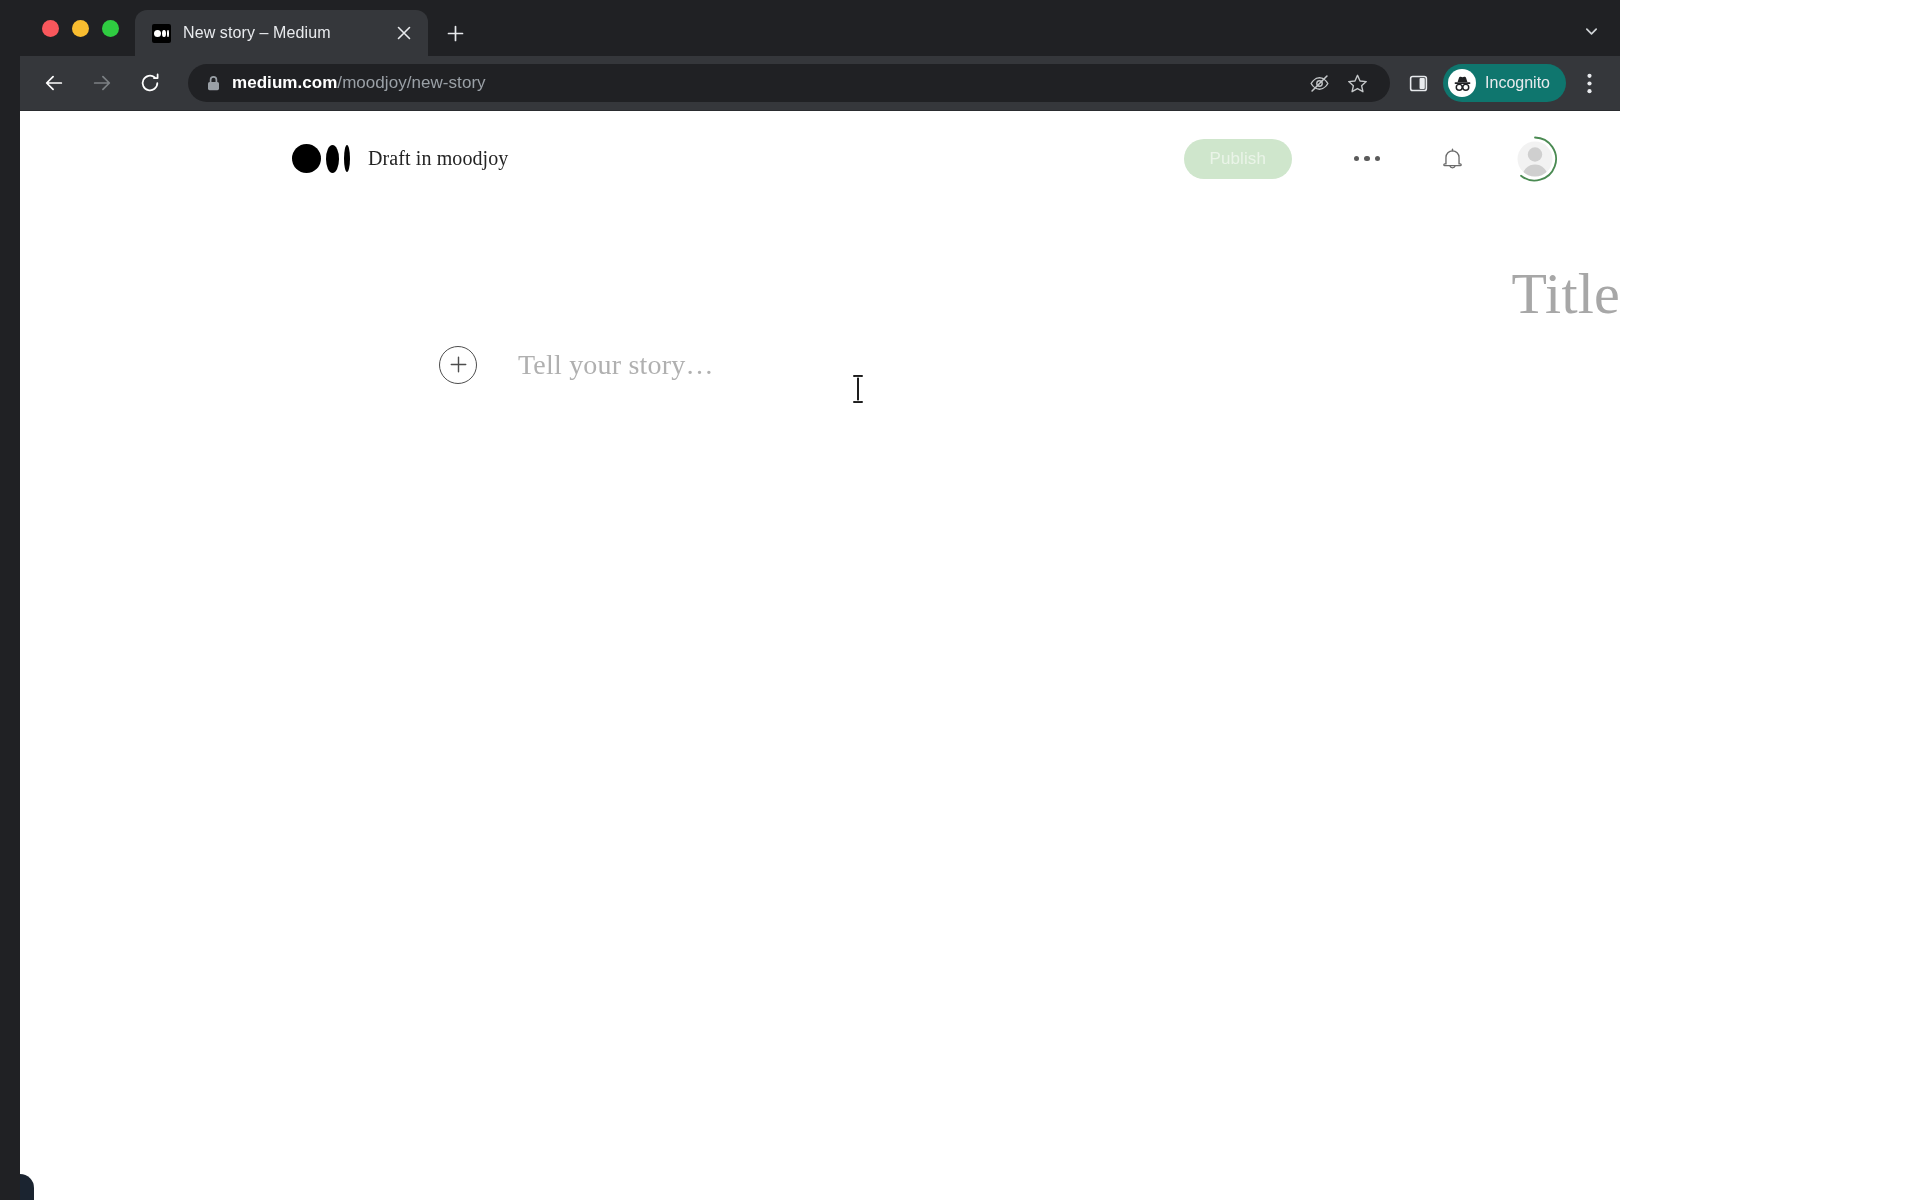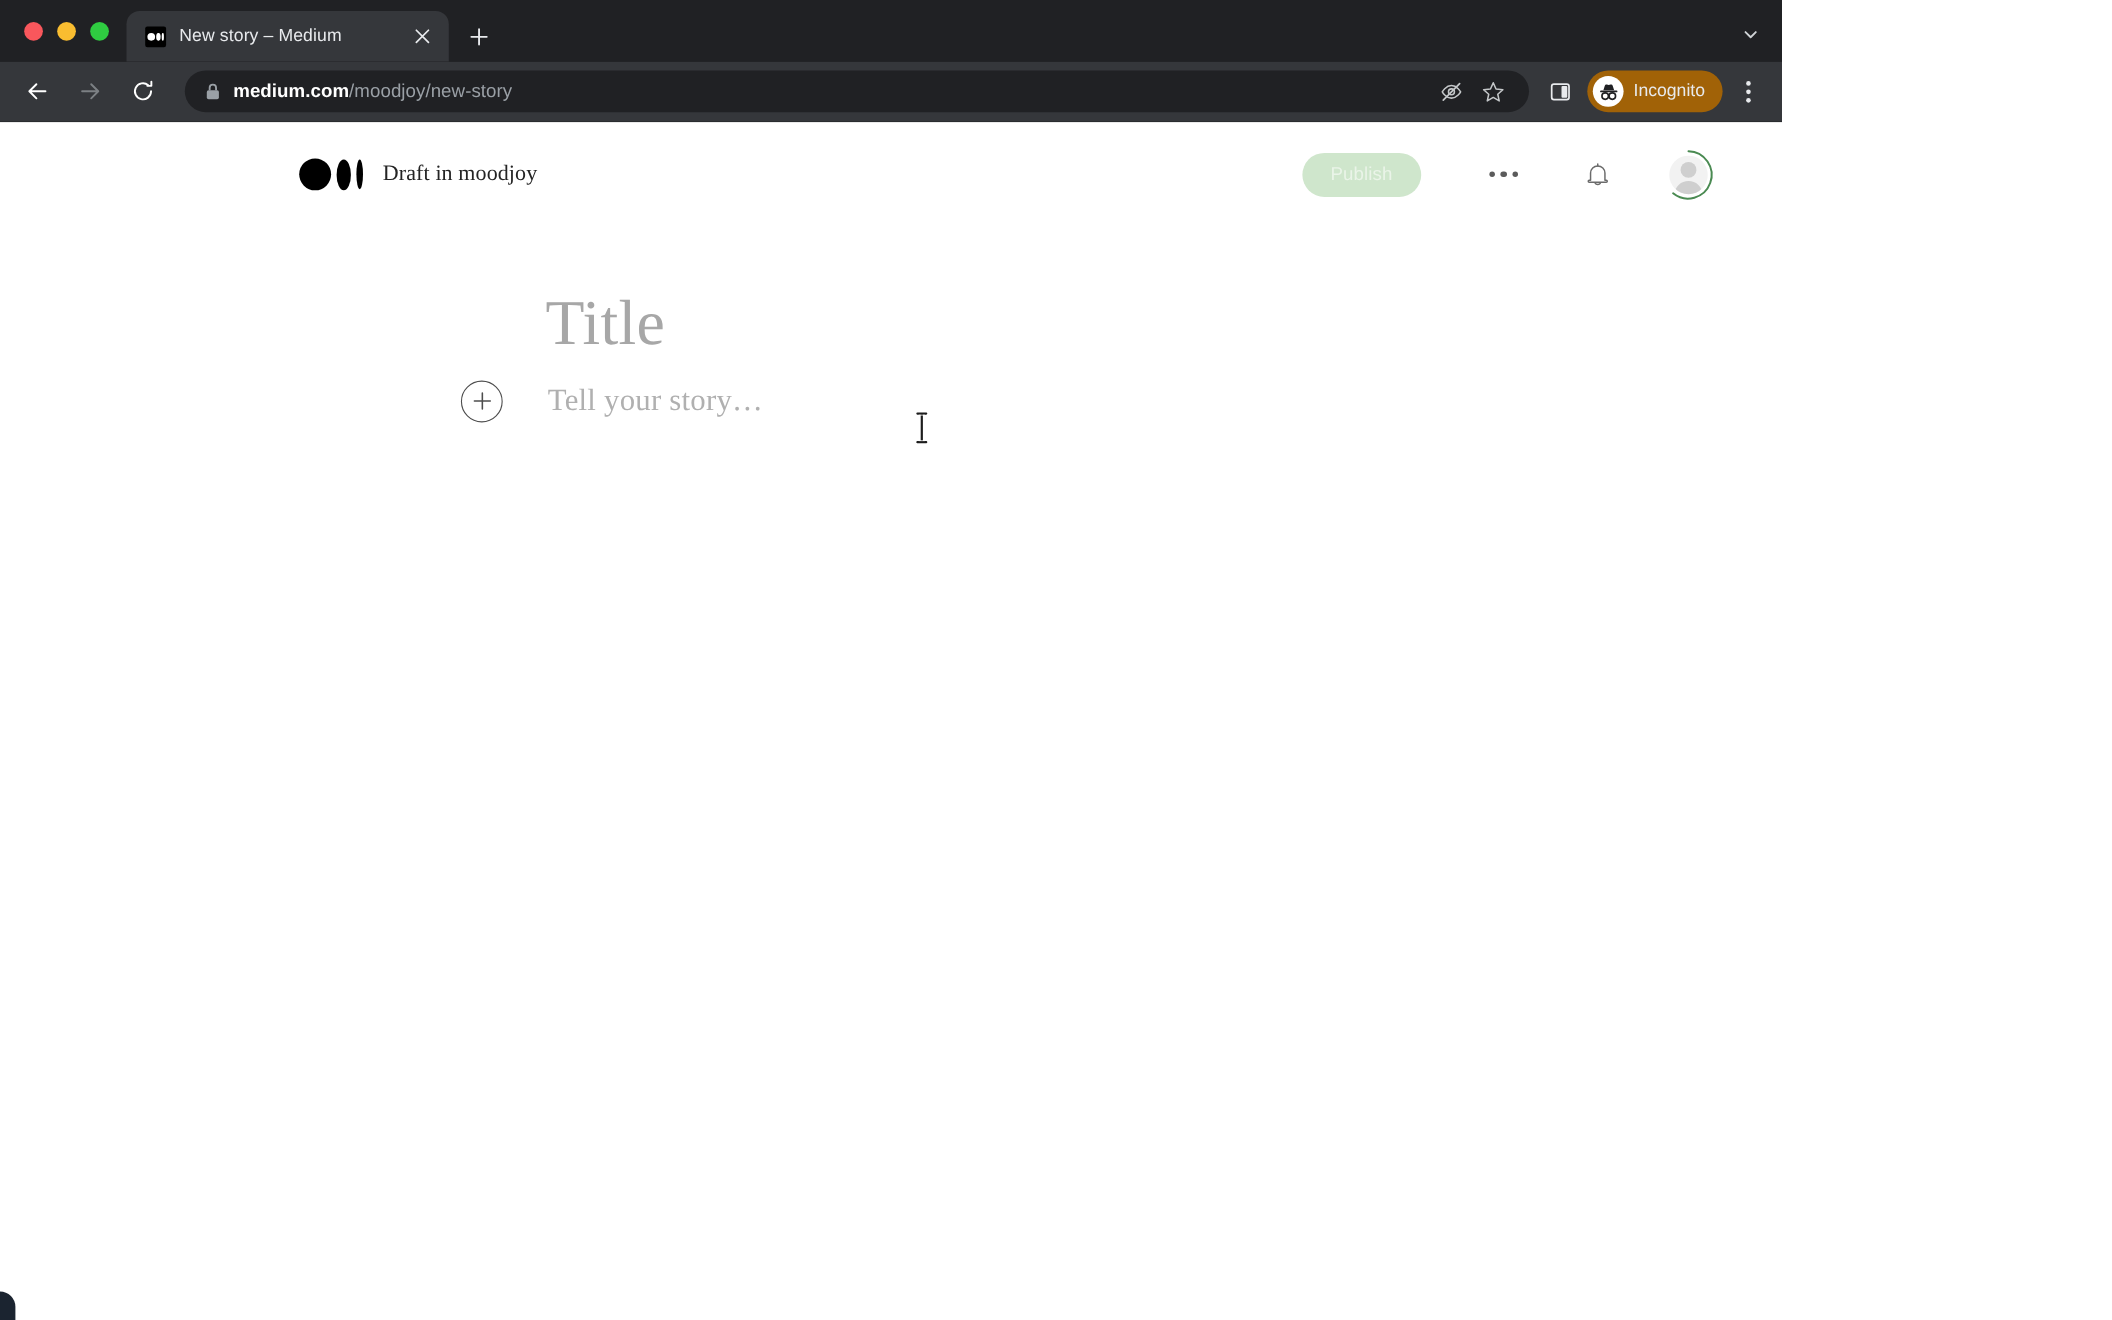--- a/index.html
+++ b/index.html
@@ -13,20 +13,21 @@
   }
 
   
   .browser-window {
     width: 1620px;
     height: 1200px;
     background: #202124;
     display: flex;
     flex-direction: column;
     position: relative;
+    padding-left: 20px;
   }
 
   
   .tab-strip {
     height: 56px;
     background: #202124;
     display: flex;
     align-items: flex-end;
     padding: 0 0 0 14px;
     position: relative;
@@ -158,21 +159,21 @@
 
   .toolbar-icon-btn {
     width: 38px; height: 38px;
     display: flex; align-items: center; justify-content: center;
     border-radius: 50%;
     flex: 0 0 auto;
   }
 
   .incognito-chip {
     height: 38px;
-    background: #a16207;
+    background: #0f766e;
     border-radius: 19px;
     display: flex;
     align-items: center;
     gap: 9px;
     padding: 0 16px 0 5px;
     margin-left: 6px;
     flex: 0 0 auto;
   }
   .incognito-avatar {
     width: 28px; height: 28px;
@@ -277,20 +278,21 @@
     padding-top: 56px;
   }
 
   .editor-title {
     font-family: "Liberation Serif", serif;
     font-size: 58px;
     color: #a7a7a7;
     line-height: 1.1;
     letter-spacing: 0.2px;
     padding-left: 224px;
+    text-align: right;
   }
 
   .editor-body-row {
     display: flex;
     align-items: center;
     margin-top: 20px;
     gap: 0;
   }
 
   .add-block-btn {

